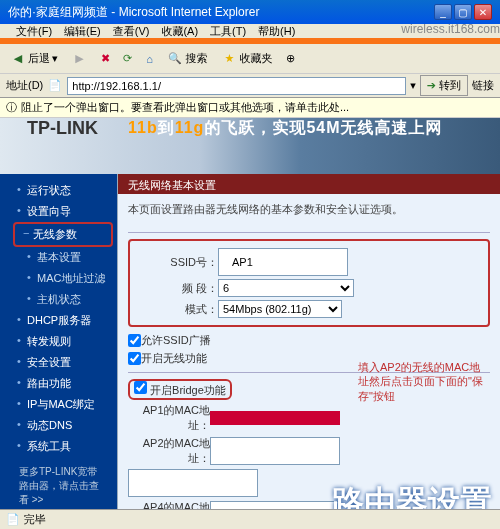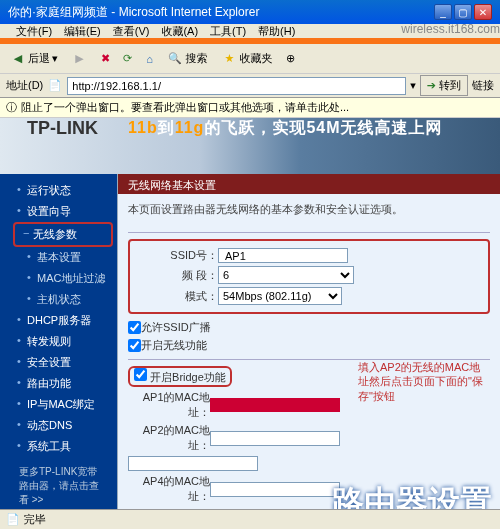--- a/index.html
+++ b/index.html
@@ -36,21 +36,21 @@
 .sidebar .circled { border: 2px solid #c03030; border-radius: 4px; margin: 0 4px; }
 .sidebar-note { font-size: 10px; color: #bcd; padding: 8px 10px; line-height: 1.4; }
 
 .main { flex: 1; background: #eaf2fb; border-left: 1px solid #9ab; position: relative; overflow: hidden; }
 .panel-title { background: #7f1d1d; color: #fff; padding: 4px 10px; font-size: 11px; height: 20px; }
 .panel-body { padding: 8px 10px; font-size: 11px; color: #333; }
 .desc { font-size: 11px; color: #444; margin-bottom: 15px; }
 .divider { border-top: 1px solid #aac; margin: 6px 0; }
 .row { display: flex; align-items: center; margin: 3px 0; }
 .lbl { width: 82px; text-align: right; color: #333; }
-.txt-input { height: 15px; border: 1px solid #7f9db9; padding: 0 6px; font-size: 11px; }
+.txt-input { height: 28px; border: 1px solid #7f9db9; padding: 0 13px; font-size: 11px; }
 .sel { height: 18px; border: 1px solid #7f9db9; font-size: 11px; background: #fff; }
 .group1 { border: 2px solid #c03030; border-radius: 4px; padding: 4px 6px; margin-bottom: 6px; }
 .group2 { border: 2px solid #c03030; border-radius: 6px; display: inline-block; padding: 0 4px; }
 .mac-hidden { background: #c03; color: #c03; width: 130px; height: 14px; display: inline-block; }
 .annotation { position: absolute; color: #c03030; font-size: 11px; line-height: 1.3; }
 
 .watermark-top { position: absolute; top: 22px; right: 0; font-size: 12px; color: #888; z-index: 50; }
 .bottom-text { position: absolute; bottom: 4px; right: 8px; font-size: 32px; font-weight: bold; color: #fff; text-shadow: 0 0 4px #003a8c; }
 
 .statusbar { position: absolute; bottom: 0; left: 0; right: 0; height: 20px; background: #ece9d8; border-top: 1px solid #999; display: flex; align-items: center; padding: 0 6px; font-size: 11px; gap: 4px; }

